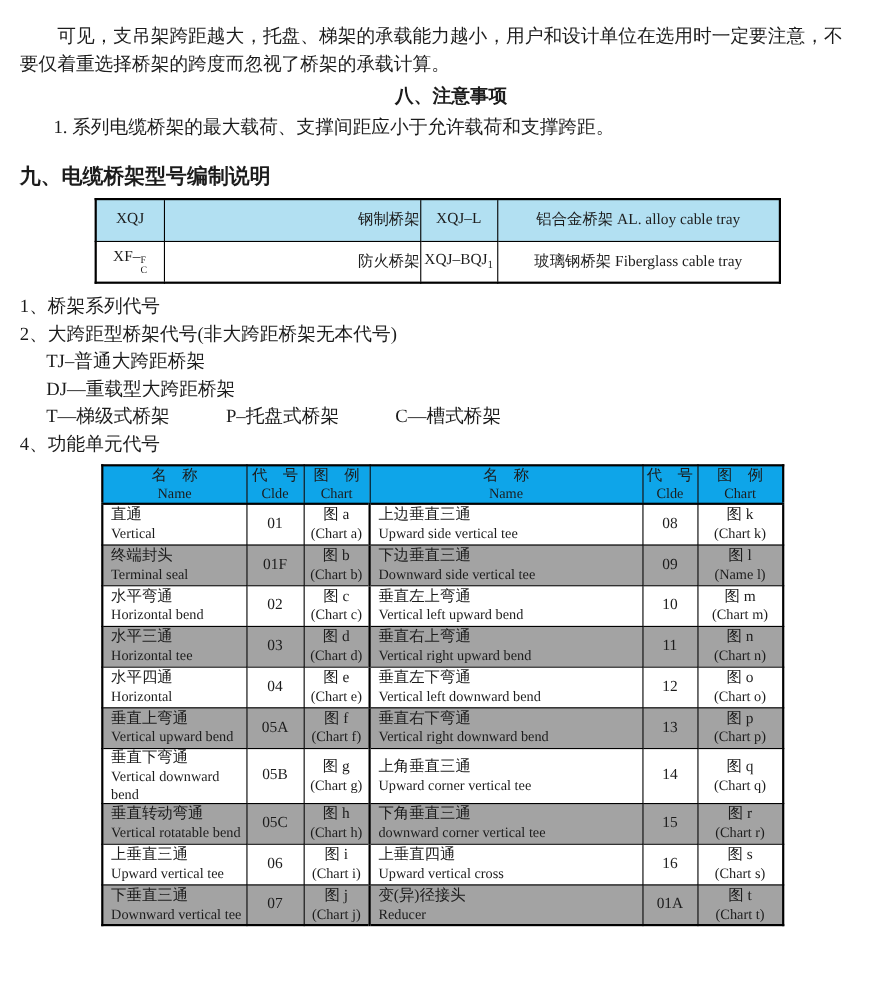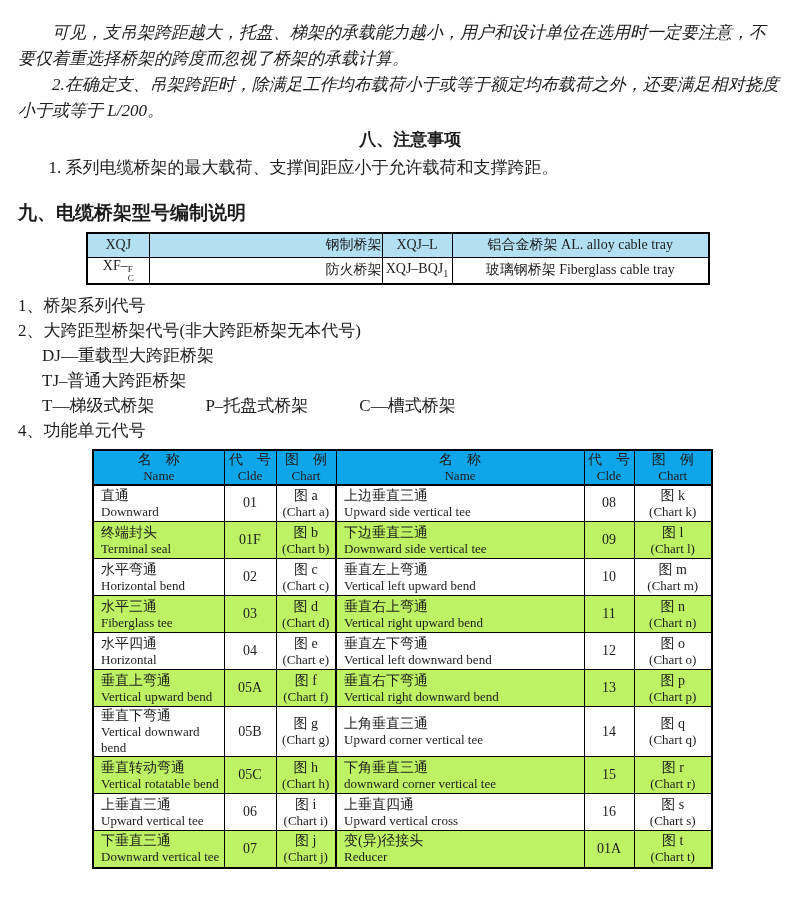--- a/index.html
+++ b/index.html
@@ -4,32 +4,32 @@
 <style>
   * { margin:0; padding:0; box-sizing:border-box; }
   html,body { background:#ffffff; }
   body {
     width:800px; height:897px; overflow:hidden;
     color:#1c1c1c;
     font-family:"Liberation Serif","DejaVu Serif",serif;
   }
   .page { padding:20px 18px 0 18px; }
 
-  .para { font-size:17px; line-height:26px; text-indent:2em;font-style:italic; }
+  .para { font-size:17px; line-height:26px; text-indent:2em; }
   .h8   { font-size:17px; font-weight:bold; line-height:28px; text-indent:1.2em; margin-top:2px;text-align:center; }
   .item1{ font-size:17px; line-height:27px; text-indent:1.8em; }
   .h9   { font-size:19px; font-weight:bold; line-height:27px; margin-top:18px; margin-bottom:6px; }
 
   
   .series-table {
     border-collapse:collapse; table-layout:fixed;
     width:622px; margin-left:68px; margin-top:4px;
     border:2px solid #000;
   }
-  .series-table td { border:1px solid #000; height:24px; font-size:14px; vertical-align:middle; }
+  .series-table td { border:1px solid #000; height:38px; font-size:14px; vertical-align:middle; }
   .series-table tr.blue { background:#b2e0f2; }
   .series-table td.c1, .series-table td.c3, .series-table td.c4 { text-align:center; }
   .series-table td.c2 { text-align:right; padding-left:12px; }
   .stack { display:inline-flex; flex-direction:column; font-size:9px; line-height:9px; vertical-align:-2px; text-align:left; }
   .series-table sub { font-size:10px; }
 
   
   .notes { margin-top:8px; font-size:17px; line-height:25px; }
   .note.sub { padding-left:24px; }
 
@@ -38,35 +38,34 @@
     border-collapse:collapse; table-layout:fixed;
     width:619px; margin-left:74px; margin-top:6px;
     border:2px solid #000;
   }
   .func-table th, .func-table td { border:1px solid #000; vertical-align:middle; }
   .func-table thead tr { background:#0ea5e9; border-bottom:2px solid #000; }
   .func-table th { height:34px; font-weight:normal; padding:1px 0; }
   .hcn { font-size:14px; line-height:16px; }
   .hen { font-size:13px; line-height:15px; }
   .func-table td { height:37px; }
-  tr.gray { background:#bef264; }
+  tr.gray { background:#a3a3a3; }
   td.name-cell { text-align:left; padding-left:7px; }
   td.mid { border-left:2px solid #000; }
   .cn { font-size:14px; line-height:17px; }
   .en { font-size:13px; line-height:16px; }
   td.code-cell { text-align:center; font-size:14px; }
   td.chart-cell { text-align:center; }
 </style>
 </head>
 <body>
 
 <div class="page">
 
   <p class="para">可见，支吊架跨距越大，托盘、梯架的承载能力越小，用户和设计单位在选用时一定要注意，不要仅着重选择桥架的跨度而忽视了桥架的承载计算。</p>
-  <p class="para">2.在确定支、吊架跨距时，除满足工作均布载荷小于或等于额定均布载荷之外，还要满足相对挠度小于或等于 L/200。</p>
 
   <div class="h8">八、注意事项</div>
   <div class="item1">1. 系列电缆桥架的最大载荷、支撑间距应小于允许载荷和支撑跨距。</div>
 
   <div class="h9">九、电缆桥架型号编制说明</div>
 
   <table class="series-table">
     <colgroup>
         <col style="width:62px">
         <col style="width:233px">
@@ -88,22 +87,22 @@
         <td class="c2"><span>防火桥架</span></td>
         <td class="c3"><span>XQJ–BQJ</span><sub>1</sub></td>
         <td class="c4"><span>玻璃钢桥架 Fiberglass cable tray</span></td>
       </tr>
     </tbody>
   </table>
 
   <div class="notes">
     <div class="note">1、桥架系列代号</div>
     <div class="note">2、大跨距型桥架代号(非大跨距桥架无本代号)</div>
+    <div class="note sub">TJ–普通大跨距桥架</div>
     <div class="note sub">DJ—重载型大跨距桥架</div>
-    <div class="note sub">TJ–普通大跨距桥架</div>
     <div class="note sub">T—梯级式桥架　　　P–托盘式桥架　　　C—槽式桥架</div>
     <div class="note">4、功能单元代号</div>
   </div>
 
   <table class="func-table">
     <colgroup>
         <col style="width:131px">
         <col style="width:52px">
         <col style="width:60px">
         <col style="width:248px">
@@ -135,21 +134,21 @@
         <th>
             <div class="hcn">图　例</div>
             <div class="hen">Chart</div>
           </th>
       </tr>
     </thead>
     <tbody id="func-tbody">
         <tr>
     <td class="name-cell">
             <div class="cn">直通</div>
-            <div class="en">Downward</div>
+            <div class="en">Vertical</div>
           </td>
     <td class="code-cell"><span>01</span></td>
     <td class="chart-cell">
             <div class="cn">图 a</div>
             <div class="en">(Chart a)</div>
           </td>
     <td class="name-cell mid">
             <div class="cn">上边垂直三通</div>
             <div class="en">Upward side vertical tee</div>
           </td>
@@ -169,21 +168,21 @@
             <div class="cn">图 b</div>
             <div class="en">(Chart b)</div>
           </td>
     <td class="name-cell mid">
             <div class="cn">下边垂直三通</div>
             <div class="en">Downward side vertical tee</div>
           </td>
     <td class="code-cell"><span>09</span></td>
     <td class="chart-cell">
             <div class="cn">图 l</div>
-            <div class="en">(Chart l)</div>
+            <div class="en">(Name l)</div>
           </td>
   </tr>
         <tr>
     <td class="name-cell">
             <div class="cn">水平弯通</div>
             <div class="en">Horizontal bend</div>
           </td>
     <td class="code-cell"><span>02</span></td>
     <td class="chart-cell">
             <div class="cn">图 c</div>
@@ -195,21 +194,21 @@
           </td>
     <td class="code-cell"><span>10</span></td>
     <td class="chart-cell">
             <div class="cn">图 m</div>
             <div class="en">(Chart m)</div>
           </td>
   </tr>
         <tr class="gray">
     <td class="name-cell">
             <div class="cn">水平三通</div>
-            <div class="en">Fiberglass tee</div>
+            <div class="en">Horizontal tee</div>
           </td>
     <td class="code-cell"><span>03</span></td>
     <td class="chart-cell">
             <div class="cn">图 d</div>
             <div class="en">(Chart d)</div>
           </td>
     <td class="name-cell mid">
             <div class="cn">垂直右上弯通</div>
             <div class="en">Vertical right upward bend</div>
           </td>

